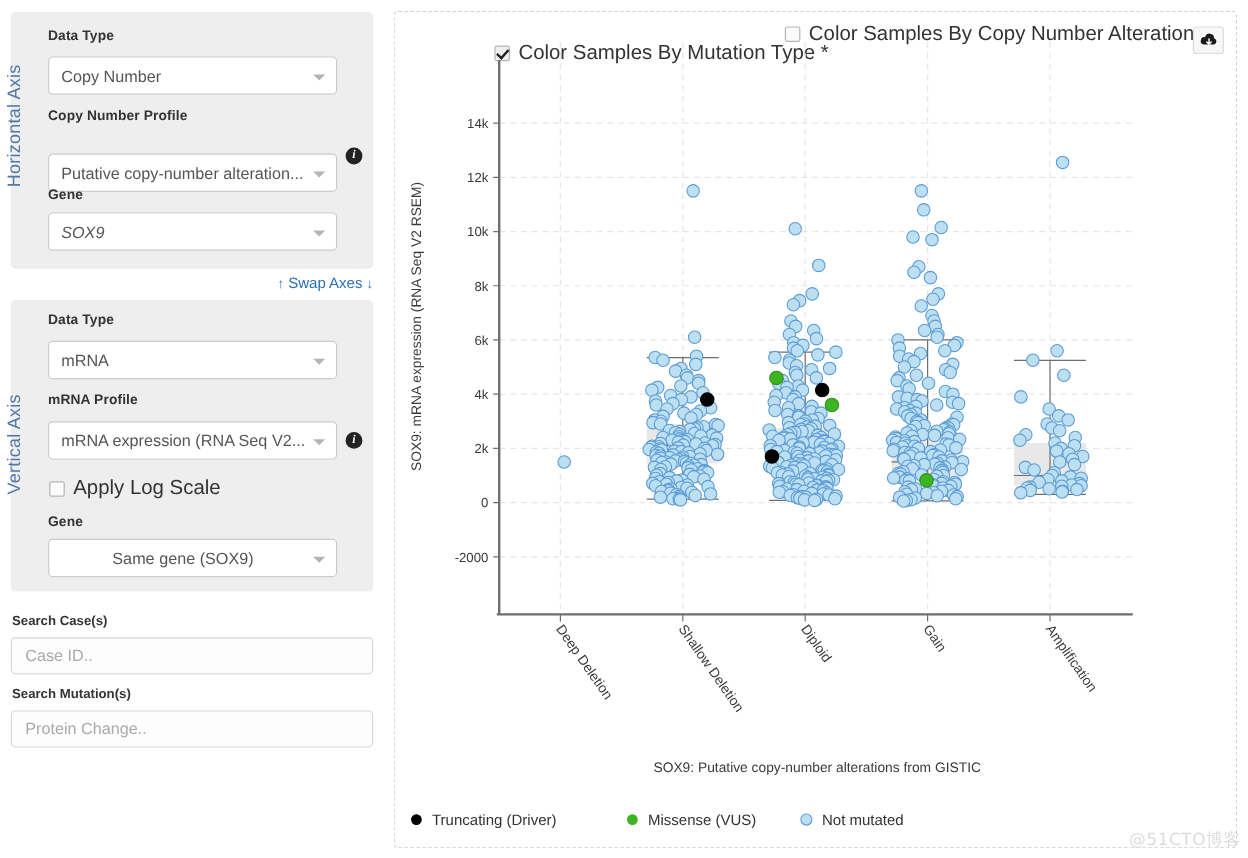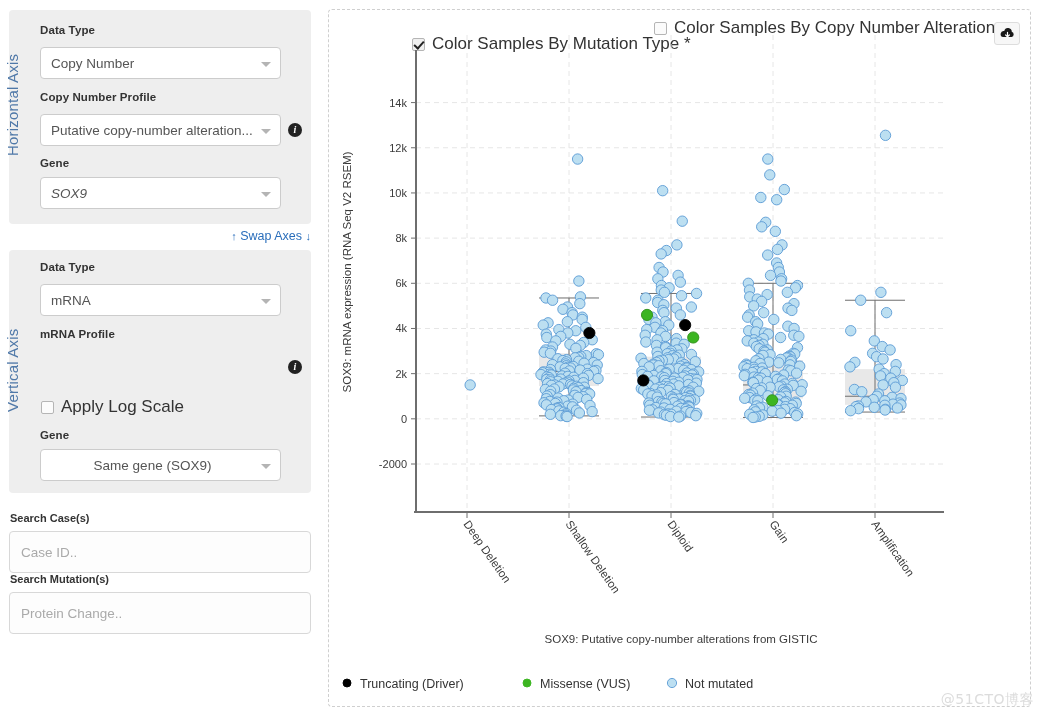--- a/index.html
+++ b/index.html
@@ -126,21 +126,21 @@
     position: absolute;
     left: 10px;
     font-size: 11px;
     font-weight: bold;
     color: #333;
   }
   .search-input {
     position: absolute;
     left: 9px;
     width: 302px;
-    height: 42px;
+    height: 31px;
     background: #fdfdfd;
     border: 1px solid #d8d8d8;
     border-radius: 4px;
     font-size: 13.5px;
     color: #555;
     padding: 0 11px;
     font-family: "Liberation Sans", sans-serif;
   }
   .search-input::placeholder { color: #aaa; }
 
@@ -189,21 +189,21 @@
     <div class="axis-panel" id="panel-horizontal"></div>
     <div class="axis-vert-label" id="label-horizontal">Horizontal Axis</div>
 
     <div class="field-label" style="left:40px; top:24px;">Data Type</div>
     <div class="select-box" style="top:47px;">
       <div class="val">Copy Number</div>
       <div class="caret"></div>
     </div>
 
     <div class="field-label" style="left:40px; top:91px;">Copy Number Profile</div>
-    <div class="select-box" style="top:114px;padding-left:20px;">
+    <div class="select-box" style="top:128px;padding-left:20px;">
       <div class="val">Putative copy-number alteration...</div>
       <div class="caret"></div>
     </div>
     <div class="info-icon" style="left:288px; top:123px;">i</div>
 
     <div class="field-label" style="left:40px; top:157px;">Gene</div>
     <div class="select-box" style="top:177px;font-style:italic;">
       <div class="val">SOX9</div>
       <div class="caret"></div>
     </div>
@@ -217,20 +217,24 @@
     <div class="axis-panel" id="panel-vertical"></div>
     <div class="axis-vert-label" id="label-vertical">Vertical Axis</div>
 
     <div class="field-label" style="left:40px; top:261px;">Data Type</div>
     <div class="select-box" style="top:284px;">
       <div class="val">mRNA</div>
       <div class="caret"></div>
     </div>
 
     <div class="field-label" style="left:40px; top:328px;">mRNA Profile</div>
+    <div class="select-box" style="top:351px;">
+      <div class="val">mRNA expression (RNA Seq V2...</div>
+      <div class="caret"></div>
+    </div>
     <div class="info-icon" style="left:288px; top:360px;">i</div>
 
     <div class="chk-wrap" style="left:41px; top:397px;">
       <span class="chkbox"></span>
       <span class="chk-label">Apply Log Scale</span>
     </div>
 
     <div class="field-label" style="left:40px; top:429px;">Gene</div>
     <div class="select-box" style="top:449px;text-align:center;">
       <div class="val">Same gene (SOX9)</div>

